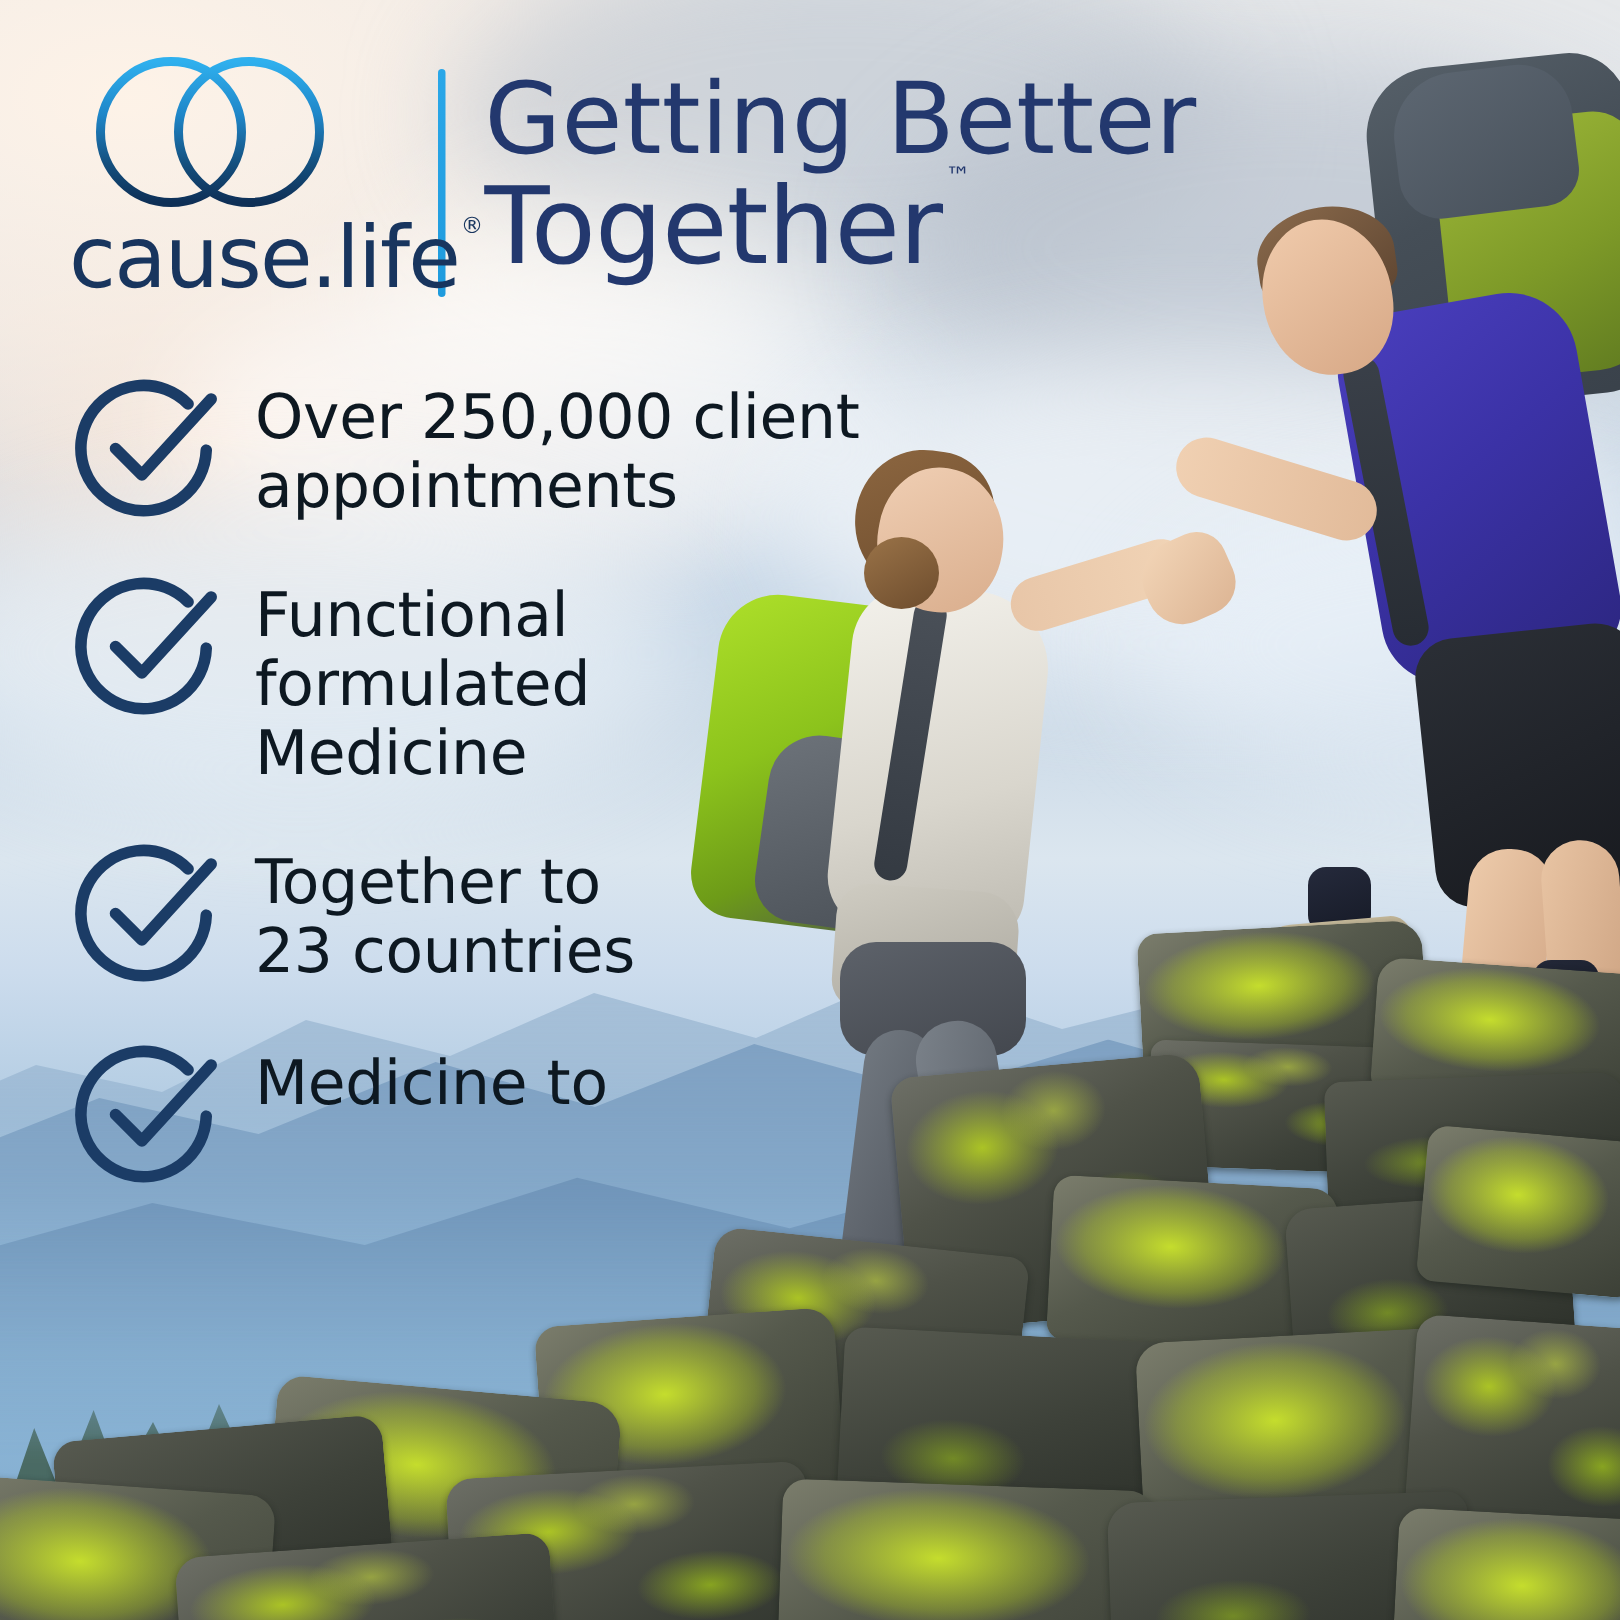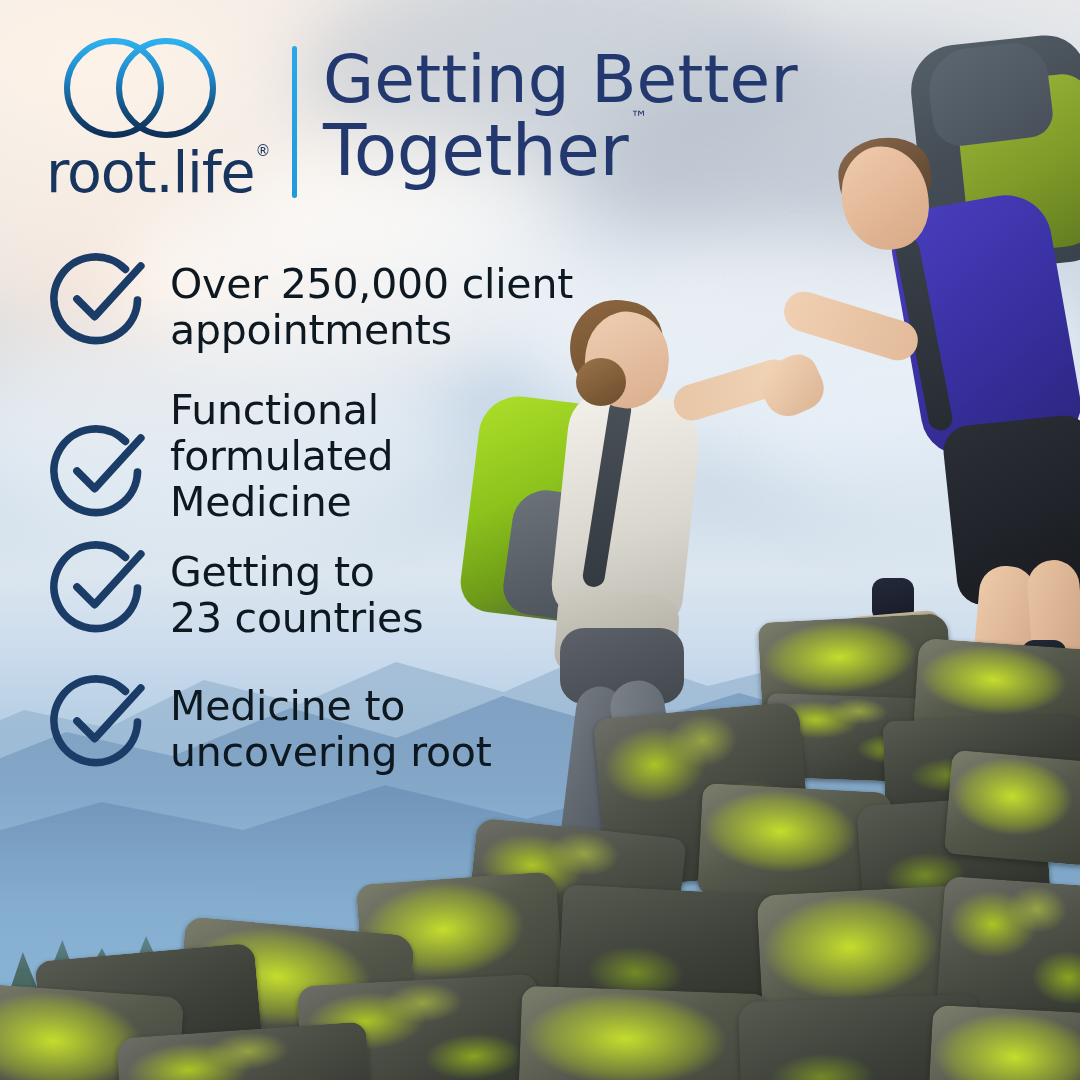--- a/index.html
+++ b/index.html
@@ -181,27 +181,27 @@
 
   .tagline { padding-top:18px; }
   .tagline .l1 { font-size:66px; line-height:1.02; color:#23386e; font-weight:400;
                  letter-spacing:.2px; font-family:"DejaVu Sans", sans-serif; }
   .tagline .l2 { font-size:71px; line-height:1.02; color:#23386e; font-weight:400;
                  letter-spacing:-.5px; margin-top:2px; font-family:"DejaVu Sans", sans-serif; }
   .tagline .tm { font-size:17px; vertical-align:super; position:relative; top:-28px; left:2px; }
 
   
   .bullets { position:absolute; left:44px; top:250px; width:560px; }
-  .bullet { display:flex; align-items:flex-end; margin-bottom:28px; }
+  .bullet { display:flex; align-items:flex-start; margin-bottom:28px; }
   .bullet .ico { flex:0 0 auto; width:110px; height:110px; margin-right:16px; margin-top:-6px; }
   .bullet .txt { font-size:41px; line-height:1.12; color:#0d1821;
                  font-family:"DejaVu Sans", sans-serif; font-weight:400;
                  letter-spacing:-.2px; padding-top:6px; }
   .b1 .ico, .b2 .ico { }
-  .bullet.b2 { margin-bottom:12px; }
+  .bullet.b2 { margin-bottom:34px; }
   .bullet.b3 { margin-bottom:30px; }
 </style>
 </head>
 <body>
 
 <div id="stage">
 
   <div class="photo">
     <div class="sky"></div>
 
@@ -291,21 +291,21 @@
             <linearGradient id="ringgrad" x1="0" y1="0" x2="0" y2="1">
               <stop offset="0%" stop-color="#2fb0ee"></stop>
               <stop offset="38%" stop-color="#1f86c8"></stop>
               <stop offset="72%" stop-color="#14507f"></stop>
               <stop offset="100%" stop-color="#0e2f56"></stop>
             </linearGradient>
           </defs>
           <circle cx="54" cy="54" r="47" fill="none" stroke="url(#ringgrad)" stroke-width="6"></circle>
           <circle cx="106" cy="54" r="47" fill="none" stroke="url(#ringgrad)" stroke-width="6"></circle>
         </svg>
-        <div class="logo-word"><span>root.life</span><span class="reg">®</span></div>
+        <div class="logo-word"><span>cause.life</span><span class="reg">®</span></div>
       </div>
 
       <div class="divider"></div>
 
       <div class="tagline">
         <div class="l1">Getting Better</div>
         <div class="l2"><span>Together</span><span class="tm">™</span></div>
       </div>
     </div>
 
@@ -333,31 +333,30 @@
           <div>Medicine</div>
         </div>
       </div>
 
       <div class="bullet b3">
         <svg class="ico" viewBox="0 0 100 100">
           <path d="M74 23 A38 38 0 1 0 85 51 " fill="none" stroke="#1b3c66" stroke-width="7" stroke-linecap="round"></path>
           <path d="M30 50 L46 66 L88 20" fill="none" stroke="#1b3c66" stroke-width="7" stroke-linecap="round" stroke-linejoin="round"></path>
         </svg>
         <div class="txt">
-          <div>Getting to</div>
+          <div>Together to</div>
           <div>23 countries</div>
         </div>
       </div>
 
       <div class="bullet b4">
         <svg class="ico" viewBox="0 0 100 100">
           <path d="M74 23 A38 38 0 1 0 85 51 " fill="none" stroke="#1b3c66" stroke-width="7" stroke-linecap="round"></path>
           <path d="M30 50 L46 66 L88 20" fill="none" stroke="#1b3c66" stroke-width="7" stroke-linecap="round" stroke-linejoin="round"></path>
         </svg>
         <div class="txt">
           <div>Medicine to</div>
-          <div>uncovering root</div>
         </div>
       </div>
 
     </div>
   </div>
 </div>
 
 </body></html>

